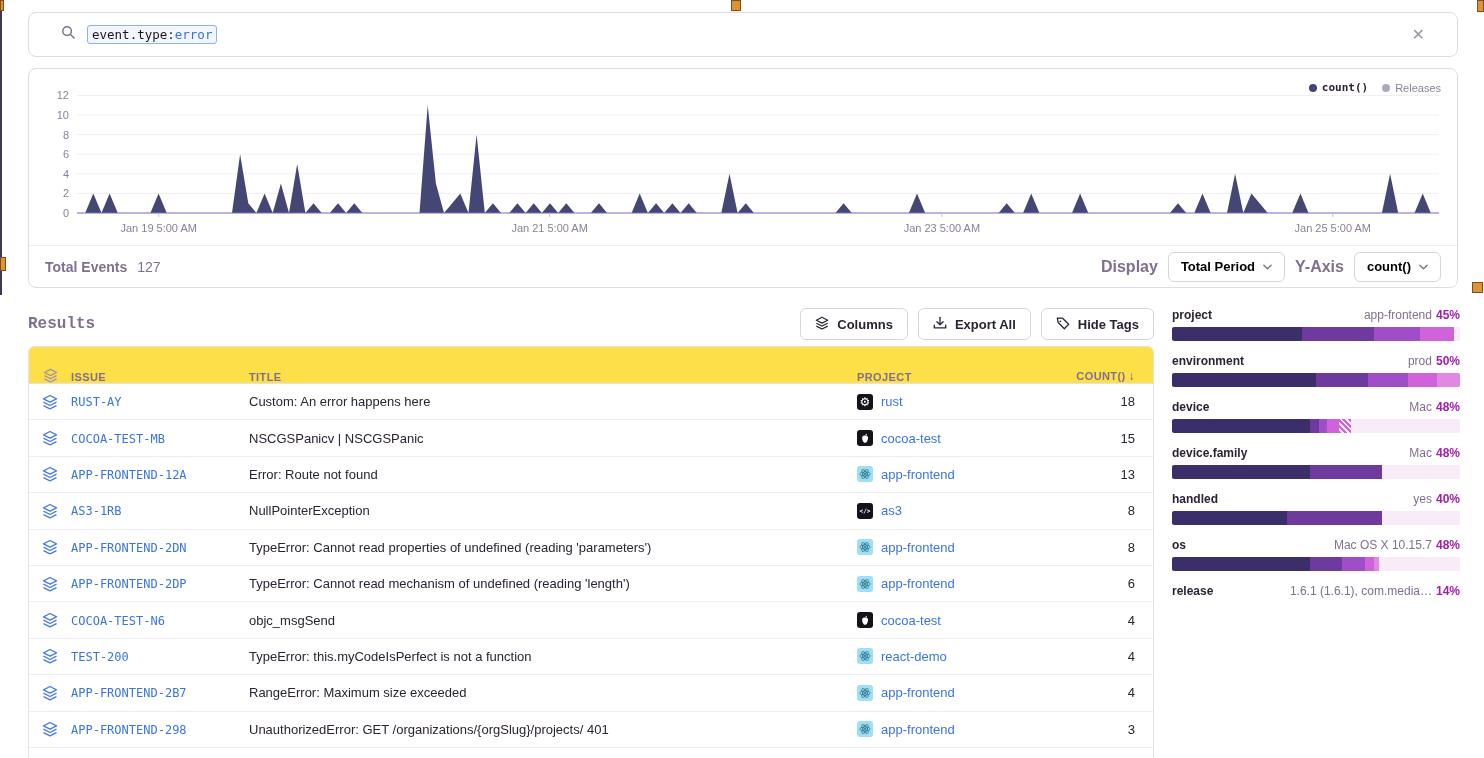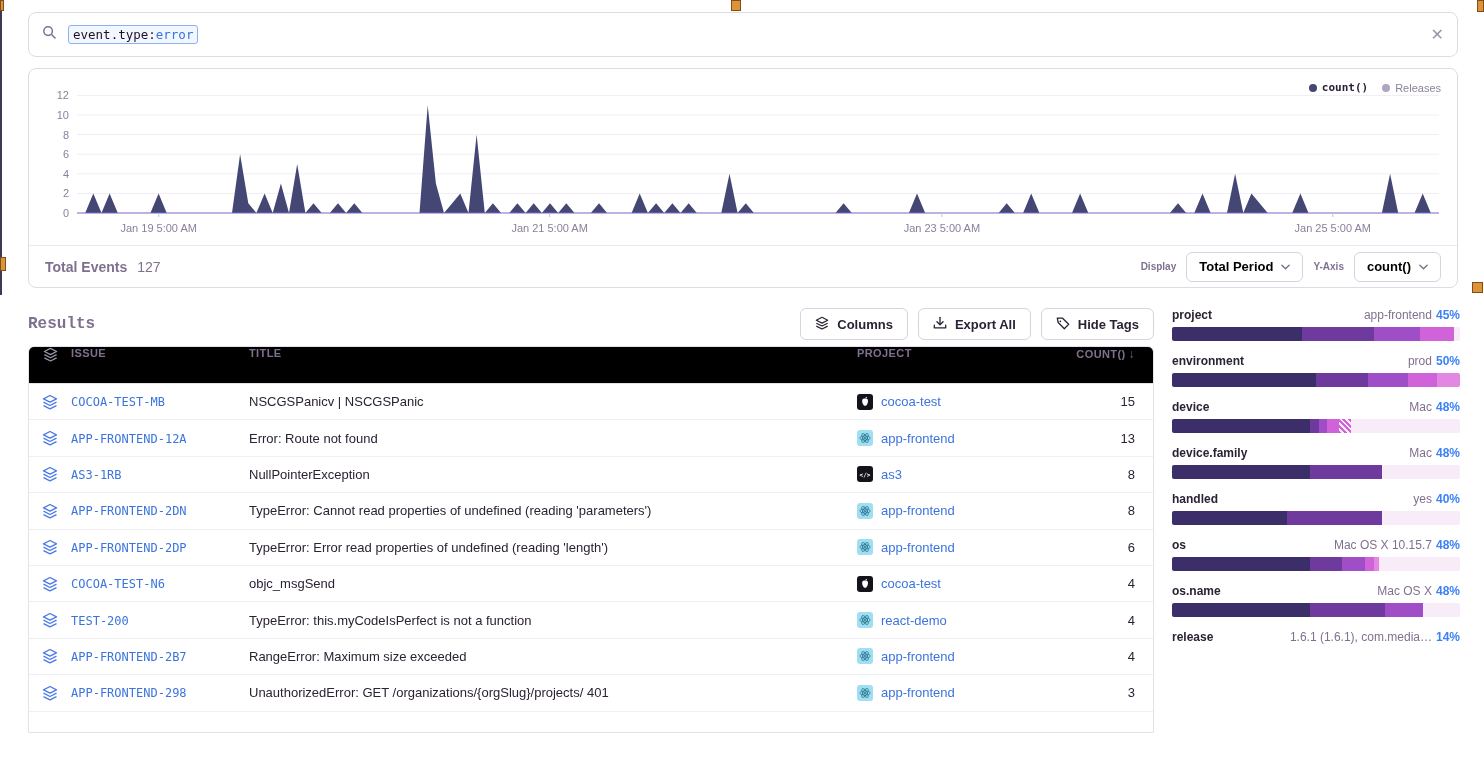--- a/index.html
+++ b/index.html
@@ -8,55 +8,55 @@
   .mono { font-family:"DejaVu Sans Mono", monospace; }
 
   
   .sel-line { position:absolute; background:#3E3852; z-index:50; }
   .handle { position:absolute; background:#DD9336; border:1px solid #7A4F1D; z-index:51; }
 
   
   .panel { position:absolute; background:#fff; border:1px solid #DFDBE6; border-radius:8px; }
 
   
-  #search-panel { left:28px; top:12px; width:1430px; height:45px; display:flex; align-items:center; padding:0 13px; }
+  #search-panel { left:28px; top:12px; width:1430px; height:45px; display:flex; align-items:center; padding:0 32px; }
   #search-token { margin-left:11px; display:inline-flex; border:1px solid #8FB0F2; background:#F2F7FF; border-radius:3px; padding:1px 4px; font-size:12.5px; cursor:text; }
   #search-token .tkey { color:#1D1127; }
   #search-token .tval { color:#3672E0; }
   #search-close { margin-left:auto; color:#9C94A7; font-size:16px; cursor:pointer; line-height:1; }
 
   
   #chart-panel { left:28px; top:68px; width:1430px; height:220px; }
   #chart-legend { position:absolute; top:12px; right:16px; display:flex; gap:14px; align-items:center; font-size:11px; }
   .leg-item { display:flex; align-items:center; gap:5px; cursor:pointer; }
   .leg-dot { width:8px; height:8px; border-radius:50%; }
   #chart-svg { position:absolute; left:0; top:2px; }
   #chart-footer { position:absolute; left:0; right:0; bottom:0; height:42px; border-top:1px solid #ECE9F0;
     display:flex; align-items:center; padding:0 16px; }
   .muted-b { color:#80708F; font-weight:700; }
   #total-events-label { font-size:14px; }
   #total-events-value { color:#80708F; font-size:14px; margin-left:10px; font-weight:400; }
   #footer-right { margin-left:auto; display:flex; align-items:center; gap:10px; }
-  .dd-label { font-size:10px; }
+  .dd-label { font-size:16px; }
   .dd-btn { display:inline-flex; align-items:center; gap:8px; height:30px; padding:0 12px;
     background:#fff; border:1px solid #D8D3DE; border-radius:6px; font-weight:700; font-size:13px; cursor:pointer; }
   .chev { width:9px; height:6px; }
 
   
   #results-bar { position:absolute; left:28px; top:308px; width:1126px; display:flex; align-items:center; }
   #results-title { font-size:16px;font-family:Liberation Mono, monospace; }
   #results-buttons { margin-left:auto; display:flex; gap:10px; }
   .btn { display:inline-flex; align-items:center; gap:8px; height:32px; padding:0 14px;
     background:#fff; border:1px solid #D8D3DE; border-radius:6px; font-weight:700; font-size:13px; color:#2B2233; cursor:pointer; }
   .btn svg { flex:0 0 auto; }
 
   
   #table { position:absolute; left:28px; top:346px; width:1126px; background:#fff;
     border:1px solid #E4E1E8; border-radius:6px 6px 0 0; overflow:hidden; }
-  .thead { display:flex; align-items:flex-start; height:37px; background:#000000; border-bottom:1px solid #E4E1E8;
+  .thead { display:flex; align-items:flex-end; height:37px; background:#fde047; border-bottom:1px solid #E4E1E8;
     color:#80708F; font-size:11px; font-weight:700; letter-spacing:.4px; }
   .trow { display:flex; align-items:center; height:36.4px; border-bottom:1px solid #F0EEF3; font-size:13px; background:#fff; }
   .c-icon { width:42px; display:flex; justify-content:center; }
   .c-issue { width:178px; }
   .c-title { flex:1; padding-right:10px; white-space:nowrap; overflow:hidden; }
   .c-project { width:216px; display:flex; align-items:center; gap:8px; }
   .c-count { width:80px; text-align:right; padding-right:18px; }
   .issue-link { font-family:"DejaVu Sans Mono", monospace; font-size:12px; color:#3C74DD; text-decoration:none; cursor:pointer; }
   .proj-link { color:#3C74DD; text-decoration:none; cursor:pointer; font-size:13px; }
   .sort-arrow { font-size:12px; margin-left:3px; color:#6F6680; }
@@ -66,21 +66,21 @@
   .pi-code { font-family:"DejaVu Sans Mono", monospace; font-size:6px; font-weight:700; }
   .pi-gear { font-size:12px; line-height:1; }
 
   
   #tag-summary { position:absolute; left:1172px; top:308px; width:288px; }
   #tag-summary-title { font-size:14px; margin-bottom:15px; }
   .tag-item { margin-bottom:13px; }
   .tag-head { display:flex; align-items:baseline; font-size:12px; }
   .tag-name { font-weight:700; color:#2B2233; }
   .tag-right { margin-left:auto; color:#80708F; white-space:nowrap; }
-  .tag-pct { color:#3b82f6; font-weight:700; margin-left:4px; }
+  .tag-pct { color:#a21caf; font-weight:700; margin-left:4px; }
   .tag-bar { display:flex; height:14px; border-radius:2px; overflow:hidden; margin-top:5px; cursor:pointer; }
   .tag-seg { height:100%; }
 
   
   #partial-row { height:20px; background:#fff; }
 </style>
 </head>
 <body>
 
 <div class="sel-line" style="left:0; top:0; width:2px; height:295px;"></div>
@@ -207,20 +207,38 @@
     </div>
   <div id="tbody">
       <div class="trow">
         <div class="c-icon">
           <svg width="16" height="16" viewBox="0 0 16 16" fill="none" stroke="#4C7BE8" stroke-width="1.4" stroke-linejoin="round">
     <path d="M1.5 4.8 8 1.5 14.5 4.8 8 8.1 Z"></path>
     <path d="M1.5 8.2 8 11.5 14.5 8.2"></path>
     <path d="M1.5 11.6 8 14.9 14.5 11.6"></path>
           </svg>
         </div>
+        <div class="c-issue"><a class="issue-link">RUST-AY</a></div>
+        <div class="c-title">Custom: An error happens here</div>
+        <div class="c-project">
+          <span class="pi pi-dark">
+            <span class="pi-gear" style="color:#fff;">⚙</span>
+          </span>
+          <a class="proj-link">rust</a>
+        </div>
+        <div class="c-count">18</div>
+      </div>
+      <div class="trow">
+        <div class="c-icon">
+          <svg width="16" height="16" viewBox="0 0 16 16" fill="none" stroke="#4C7BE8" stroke-width="1.4" stroke-linejoin="round">
+    <path d="M1.5 4.8 8 1.5 14.5 4.8 8 8.1 Z"></path>
+    <path d="M1.5 8.2 8 11.5 14.5 8.2"></path>
+    <path d="M1.5 11.6 8 14.9 14.5 11.6"></path>
+          </svg>
+        </div>
         <div class="c-issue"><a class="issue-link">COCOA-TEST-MB</a></div>
         <div class="c-title">NSCGSPanicv | NSCGSPanic</div>
         <div class="c-project">
           <span class="pi pi-dark">
             <svg width="10" height="11" viewBox="0 0 12 14" fill="#fff">
       <path d="M6.2 3.6 C5 2.4 2.6 3.1 2.4 5.9 C2.2 9 4.4 12.4 6.2 12.4 C8 12.4 10 9 9.8 5.9 C9.6 3.1 7.4 2.4 6.2 3.6 Z"></path>
       <path d="M6.4 3.2 C6.5 1.8 7.5 1 8.6 0.9 C8.6 2.1 7.6 3.1 6.4 3.2 Z"></path>
             </svg>
           </span>
           <a class="proj-link">cocoa-test</a>
@@ -291,21 +309,21 @@
       </div>
       <div class="trow">
         <div class="c-icon">
           <svg width="16" height="16" viewBox="0 0 16 16" fill="none" stroke="#4C7BE8" stroke-width="1.4" stroke-linejoin="round">
     <path d="M1.5 4.8 8 1.5 14.5 4.8 8 8.1 Z"></path>
     <path d="M1.5 8.2 8 11.5 14.5 8.2"></path>
     <path d="M1.5 11.6 8 14.9 14.5 11.6"></path>
           </svg>
         </div>
         <div class="c-issue"><a class="issue-link">APP-FRONTEND-2DP</a></div>
-        <div class="c-title">TypeError: Error read properties of undefined (reading 'length')</div>
+        <div class="c-title">TypeError: Cannot read mechanism of undefined (reading 'length')</div>
         <div class="c-project">
           <span class="pi pi-cyan">
             <svg width="12" height="12" viewBox="0 0 20 20" fill="none" stroke="#17697F" stroke-width="1.1">
       <ellipse cx="10" cy="10" rx="8.5" ry="3.4"></ellipse>
       <ellipse cx="10" cy="10" rx="8.5" ry="3.4" transform="rotate(60 10 10)"></ellipse>
       <ellipse cx="10" cy="10" rx="8.5" ry="3.4" transform="rotate(120 10 10)"></ellipse>
       <circle cx="10" cy="10" r="1.5" fill="#17697F" stroke="none"></circle>
             </svg>
           </span>
           <a class="proj-link">app-frontend</a>
@@ -479,30 +497,18 @@
           <span class="tag-seg" style="width: 48%; background: rgb(60, 47, 105);"></span>
           <span class="tag-seg" style="width: 11%; background: rgb(111, 58, 157);"></span>
           <span class="tag-seg" style="width: 8%; background: rgb(160, 78, 200);"></span>
           <span class="tag-seg" style="width: 3%; background: rgb(208, 99, 218);"></span>
           <span class="tag-seg" style="width: 2%; background: rgb(226, 135, 226);"></span>
           <span class="tag-seg" style="width: 28%; background: rgb(248, 236, 249);"></span>
         </div>
       </div>
       <div class="tag-item">
         <div class="tag-head">
-          <span class="tag-name">os.name</span>
-          <span class="tag-right">Mac OS X<span class="tag-pct">48%</span></span>
-        </div>
-        <div class="tag-bar">
-          <span class="tag-seg" style="width: 48%; background: rgb(60, 47, 105);"></span>
-          <span class="tag-seg" style="width: 26%; background: rgb(111, 58, 157);"></span>
-          <span class="tag-seg" style="width: 13%; background: rgb(160, 78, 200);"></span>
-          <span class="tag-seg" style="width: 13%; background: rgb(248, 236, 249);"></span>
-        </div>
-      </div>
-      <div class="tag-item">
-        <div class="tag-head">
           <span class="tag-name">release</span>
           <span class="tag-right">1.6.1 (1.6.1), com.media…<span class="tag-pct">14%</span></span>
         </div>
       </div>
     </div>
 </div>
 
 </body></html>

